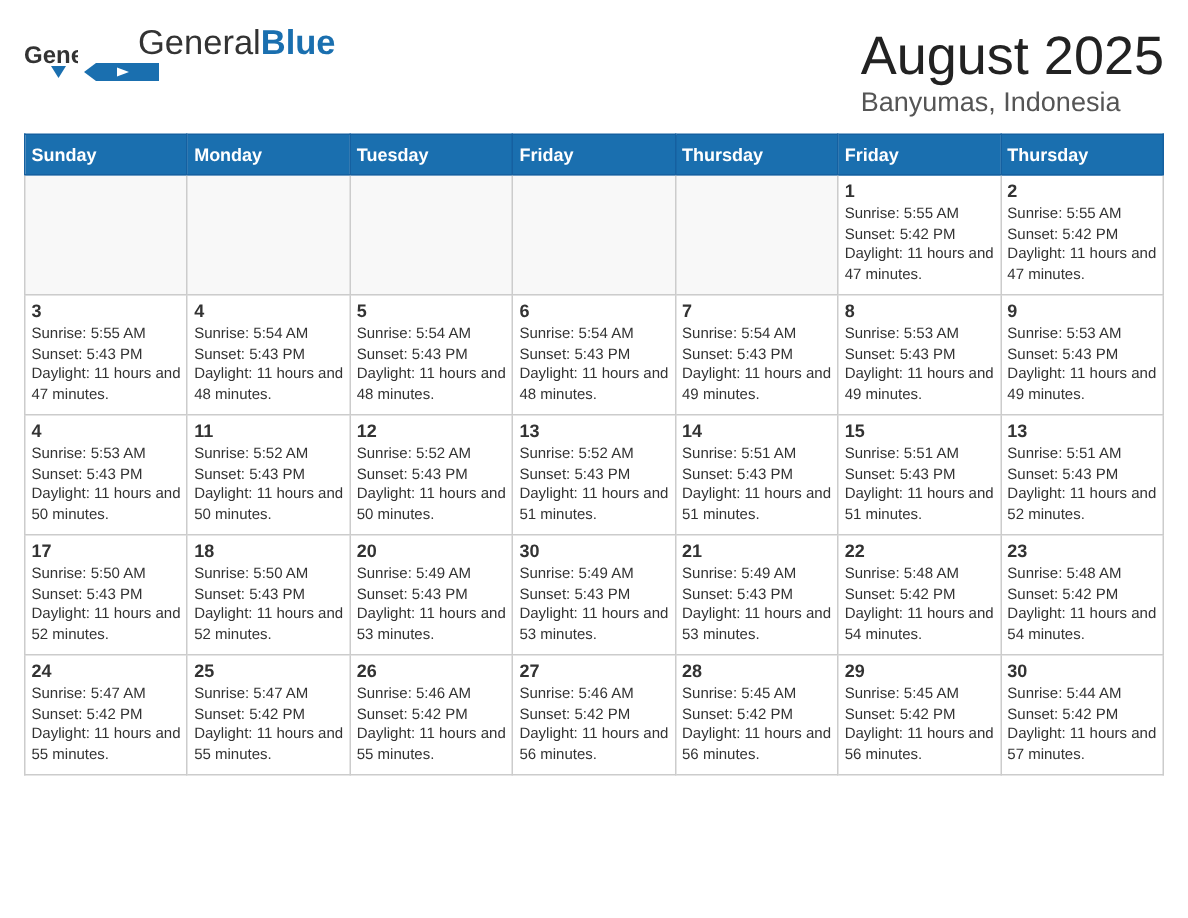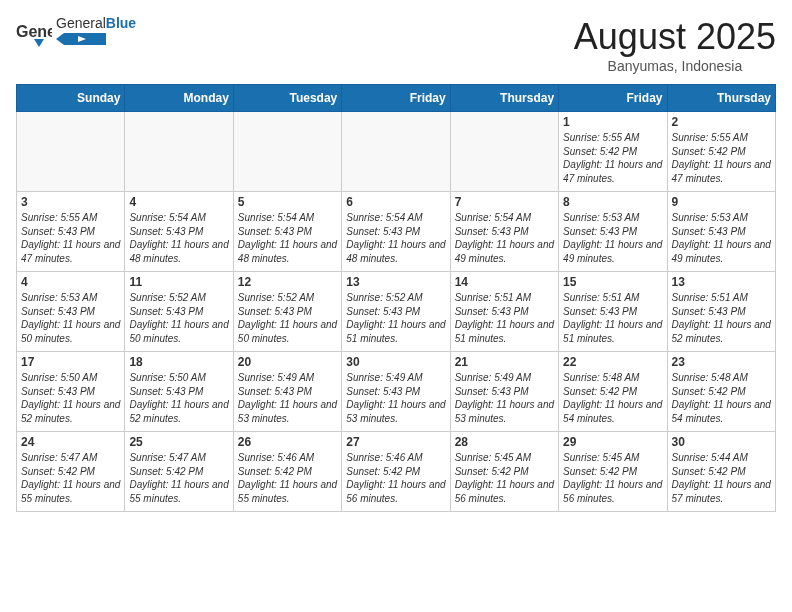--- a/index.html
+++ b/index.html
@@ -19,42 +19,42 @@
     .logo {
       display: flex;
       align-items: center;
       gap: 4px;
     }
     .logo-icon {
       width: 36px;
       height: 28px;
     }
     .title-area {
-      text-align: center;
+      text-align: left;
     }
     .month-title {
       font-size: 36px;
       font-weight: normal;
       color: #222;
     }
     .location-title {
-      font-size: 14px;
+      font-size: 18px;
       color: #555;
     }
     .calendar {
       width: 100%;
       border-collapse: collapse;
       border: 1px solid #ccc;
       font-size: 11px;
     }
     .calendar th {
       background-color: #1a6faf;
       color: #fff;
       padding: 6px 4px;
-      text-align: right;
+      text-align: left;
       font-size: 12px;
       font-weight: bold;
       border: 1px solid #1560a0;
     }
     .calendar td {
       vertical-align: top;
       border: 1px solid #ccc;
       padding: 3px 4px;
       width: calc(100% / 7);
       min-height: 70px;
@@ -67,37 +67,36 @@
     .day-number {
       font-weight: bold;
       font-size: 12px;
       margin-bottom: 2px;
       display: block;
     }
     .day-info {
       font-size: 10px;
       color: #333;
       line-height: 1.35;
-      font-style: italic;
     }
     .last-row td {
       border-bottom: 1px solid #ccc;
     }
   </style>
 </head>
 <body>
 
 <div class="header-area">
   <div class="logo">
     <svg class="logo-icon" viewBox="0 0 36 28" xmlns="http://www.w3.org/2000/svg">
       <text x="0" y="18" font-size="16" font-family="Arial" font-weight="bold" fill="#333">General</text>
       <polygon points="18,20 28,20 23,28" fill="#1a6faf"></polygon>
     </svg>
     <div>
-      <div style="font-size:14px; font-weight:bold; color:#333; line-height:1.1;">
+      <div style="font-size:23px; font-weight:bold; color:#333; line-height:1.1;margin-left:36px;">
         <span style="font-weight:normal; color:#333;">General</span><span style="color:#1a6faf; font-weight:bold;">Blue</span>
       </div>
       <svg width="50" height="12" viewBox="0 0 50 12">
         <polygon points="0,6 8,0 50,0 50,12 8,12" fill="#1a6faf"></polygon>
         <polygon points="22,3 30,6 22,9" fill="#fff"></polygon>
       </svg>
     </div>
   </div>
   <div class="title-area">
     <div class="month-title">August 2025</div>

